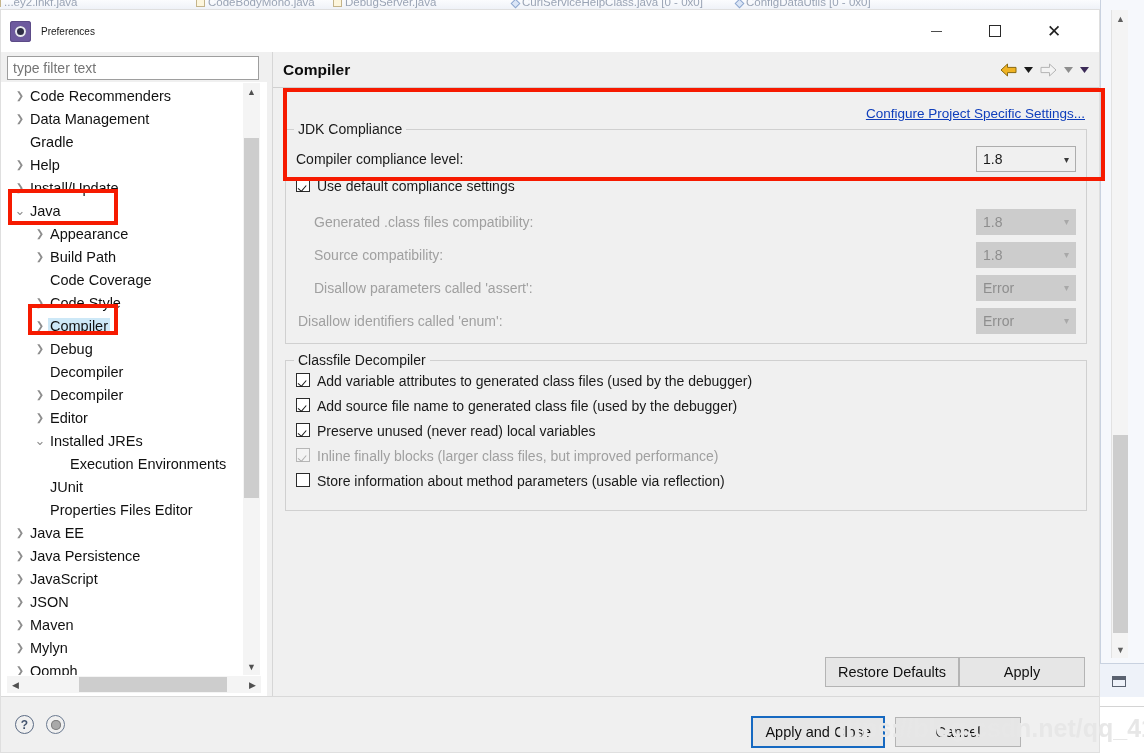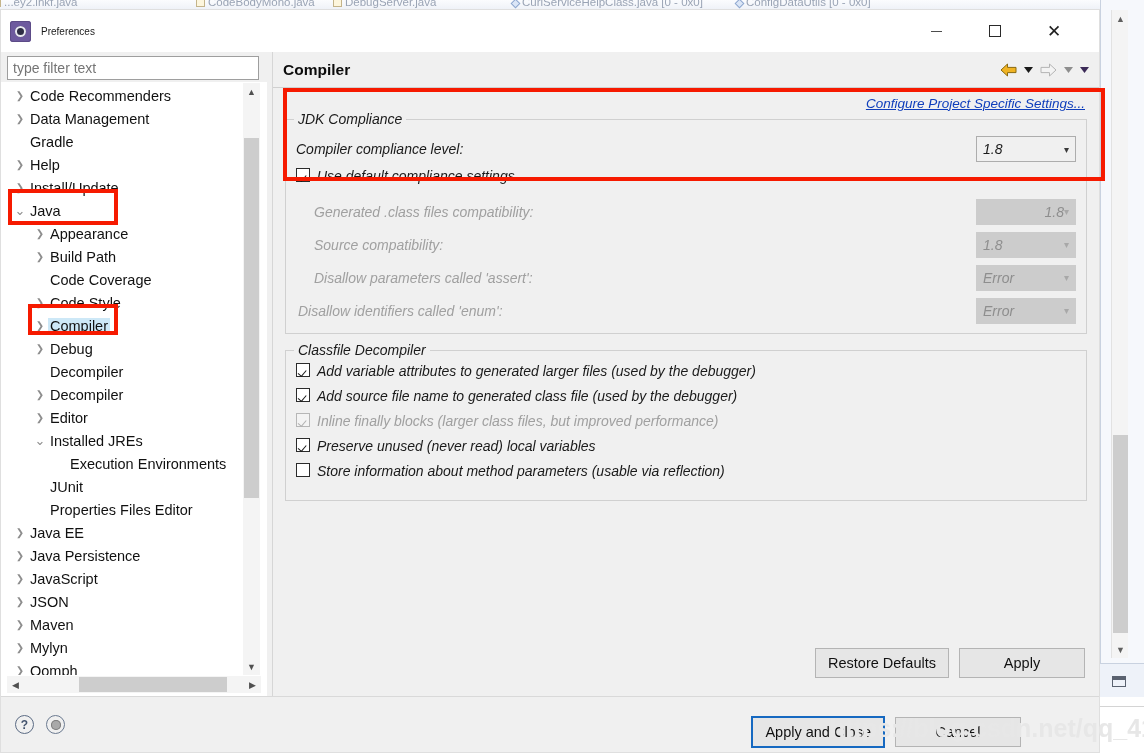--- a/index.html
+++ b/index.html
@@ -176,21 +176,21 @@
     height:36px; flex:0 0 36px; display:flex; align-items:center;
     border-bottom:1px solid #d0d0d0; position:relative;
   }
   #page-title { margin-left:10px; font-size:15.5px; font-weight:bold; color:#0c0c0c; }
   #nav-tools {
     position:absolute; right:8px; top:0; height:36px; display:flex; align-items:center; gap:2px;
   }
   .navarrow { width:22px; height:22px; display:flex; align-items:center; justify-content:center; }
   .caret { width:14px; height:22px; display:flex; align-items:center; justify-content:center; }
 
-  #page-scrollarea { flex:1; position:relative; overflow:hidden; padding:3px 12px;font-style:italic; }
+  #page-scrollarea { flex:1; position:relative; overflow:hidden; padding:13px 12px; }
 
   #cfg-link-row { height:24px; display:flex; align-items:center; justify-content:flex-end; padding-right:2px; }
   #cfg-link {
     font-size:13.5px; color:#0f3ebb; text-decoration:underline; white-space:nowrap;
   }
 
   .group {
     border:1px solid #d0d0d0; background:#f0f0f0; position:relative;
     margin-top:10px; padding:12px 10px 10px 10px;
   }
@@ -222,22 +222,22 @@
     content:""; position:absolute; left:2px; top:5px; width:4px; height:7px;
     border-right:1.6px solid #1b1b1b; border-bottom:1.6px solid #1b1b1b;
     transform:rotate(40deg) translate(0,-1px);
   }
   .cbox.dis { border-color:#b6b6b6; background:#f3f3f3; }
   .cbox.dis.checked::after { border-color:#b0b0b0; }
   .cbtext { font-size:14px; color:#1a1a1a; }
   .cbrow.dim .cbtext { color:#a0a0a0; }
 
   #btnrow {
-    height:48px; flex:0 0 48px; display:flex; align-items:flex-start; justify-content:flex-end;
-    gap:10px; padding-right:14px;
+    height:48px; flex:0 0 48px; display:flex; align-items:center; justify-content:flex-end;
+    padding-right:14px;
   }
   .btn {
     min-width:126px; height:30px; border:1px solid #b4b4b4; background:#e6e6e6;
     display:flex; align-items:center; justify-content:center;
     font-size:14.5px; color:#111; padding:0 12px;
   }
 
   
   #dlg-footer {
     height:56px; flex:0 0 56px; border-top:1px solid #d9d9d9;
@@ -495,21 +495,21 @@
               <span class="cchev">▾</span>
             </div>
           </div>
 
           <div class="cbrow" style="margin-top:4px;">
             <span class="cbox checked"></span>
             <span class="cbtext">Use default compliance settings</span>
           </div>
 
           <div id="jdk-rows" style="margin-top:2px;">
-              <div class="frow dim" style="height: 33px; text-align: right;">
+              <div class="frow dim" style="height: 33px;">
                 <span class="flabel" style="margin-left: 18px;">Generated .class files compatibility:</span>
                 <span class="fspacer"></span>
                 <div class="combo disabled">
                   <span class="cval">1.8</span>
                   <span class="cchev">▾</span>
                 </div>
               </div>
               <div class="frow dim" style="height: 33px;">
                 <span class="flabel" style="margin-left: 18px;">Source compatibility:</span>
                 <span class="fspacer"></span>
@@ -535,33 +535,33 @@
                 </div>
               </div>
             </div>
         </div>
 
         <div class="group" id="grp-classfile" style="margin-top:16px; padding:12px 10px 12px 10px;">
           <div class="glabel">Classfile Decompiler</div>
           <div id="classfile-rows">
               <div class="cbrow">
                 <span class="cbox checked"></span>
-                <span class="cbtext">Add variable attributes to generated larger files (used by the debugger)</span>
+                <span class="cbtext">Add variable attributes to generated class files (used by the debugger)</span>
               </div>
               <div class="cbrow">
                 <span class="cbox checked"></span>
                 <span class="cbtext">Add source file name to generated class file (used by the debugger)</span>
               </div>
+              <div class="cbrow">
+                <span class="cbox checked"></span>
+                <span class="cbtext">Preserve unused (never read) local variables</span>
+              </div>
               <div class="cbrow dim">
                 <span class="cbox checked dis"></span>
                 <span class="cbtext">Inline finally blocks (larger class files, but improved performance)</span>
-              </div>
-              <div class="cbrow">
-                <span class="cbox checked"></span>
-                <span class="cbtext">Preserve unused (never read) local variables</span>
               </div>
               <div class="cbrow">
                 <span class="cbox"></span>
                 <span class="cbtext">Store information about method parameters (usable via reflection)</span>
               </div>
             </div>
         </div>
 
       </div>
 

